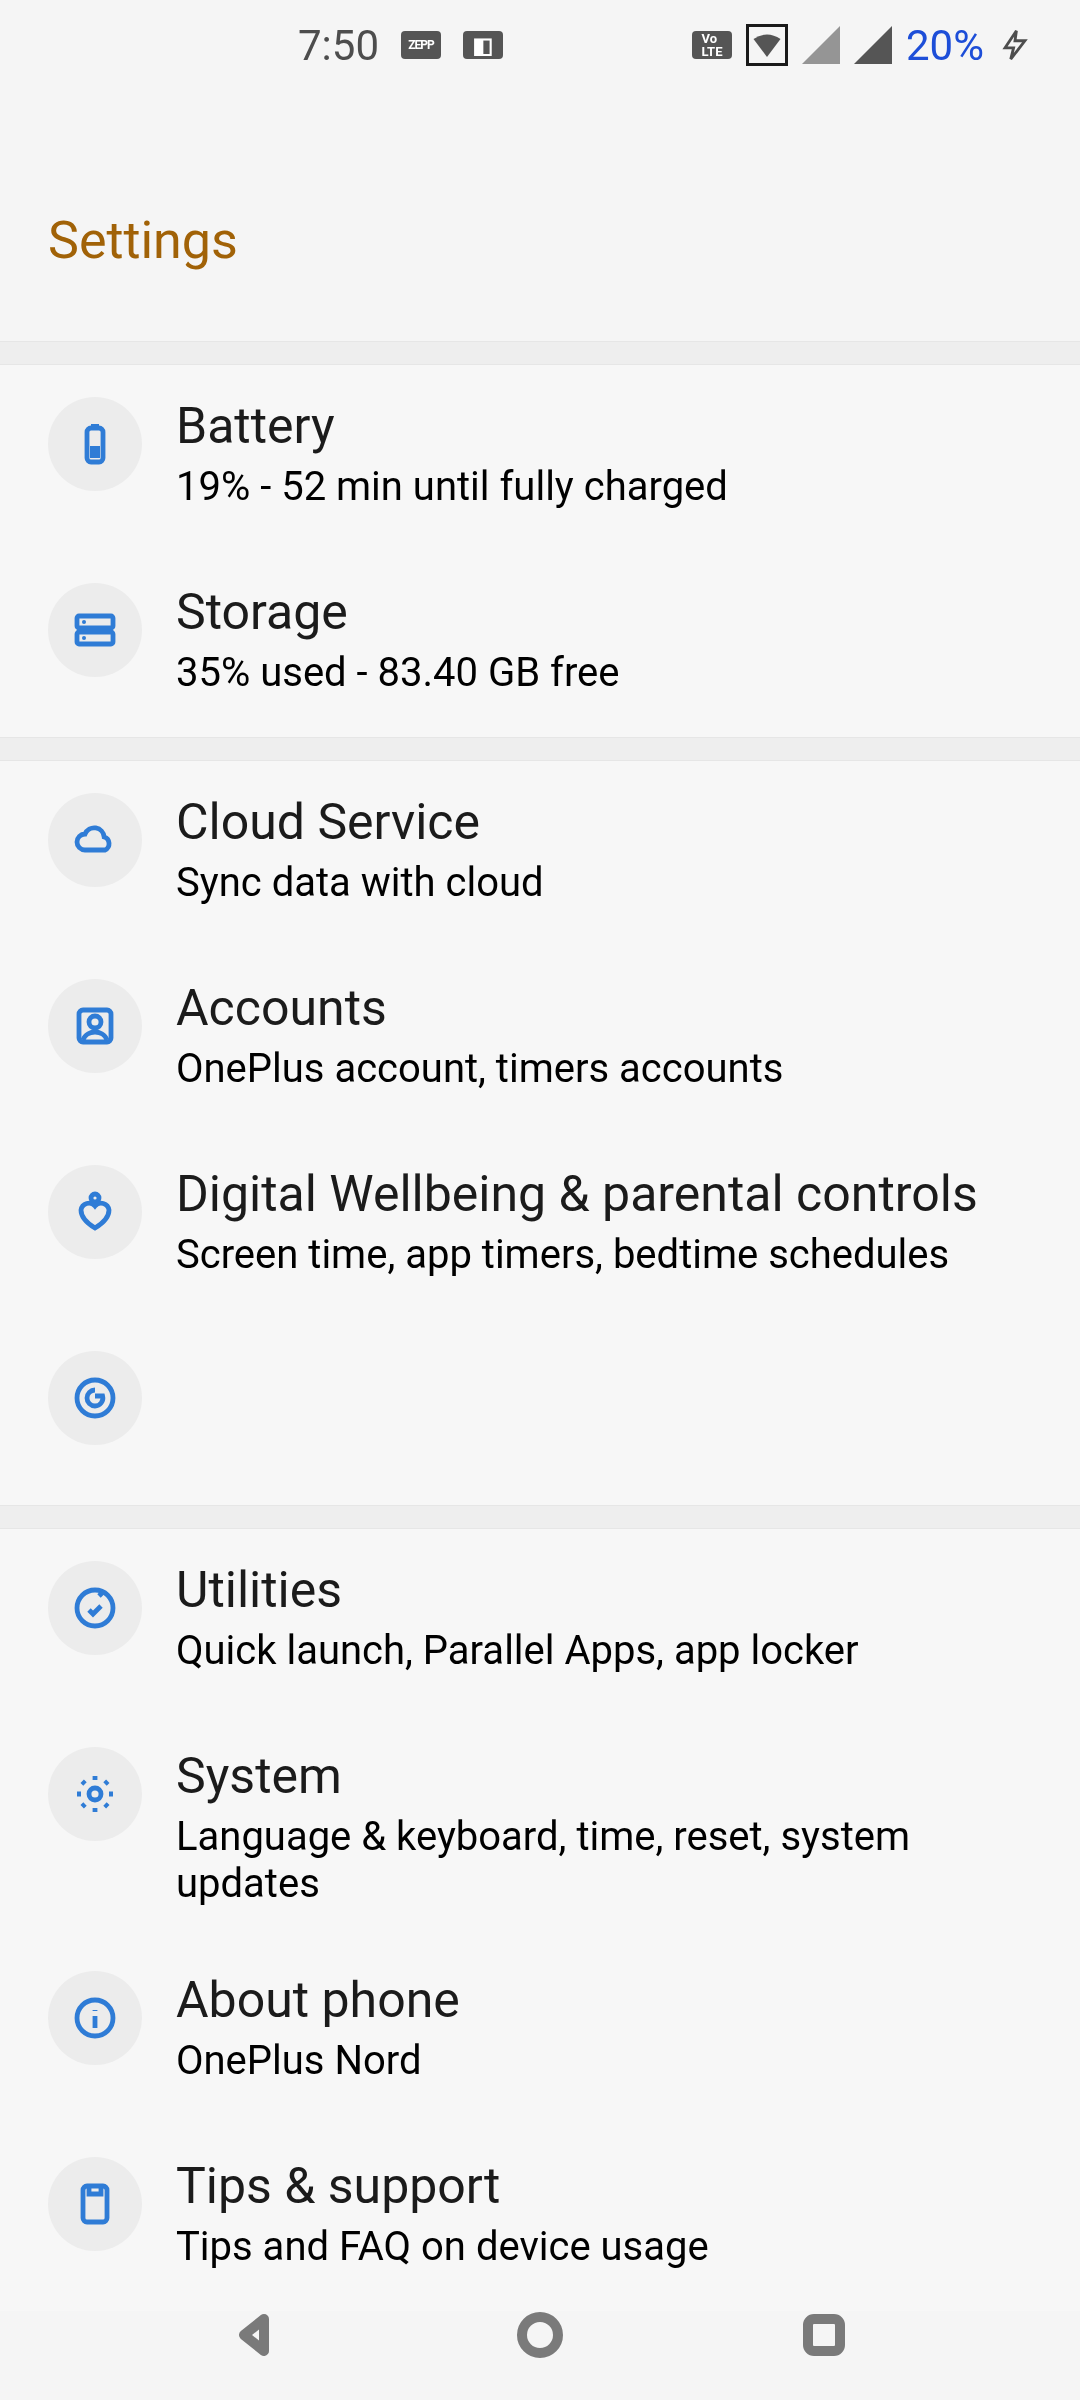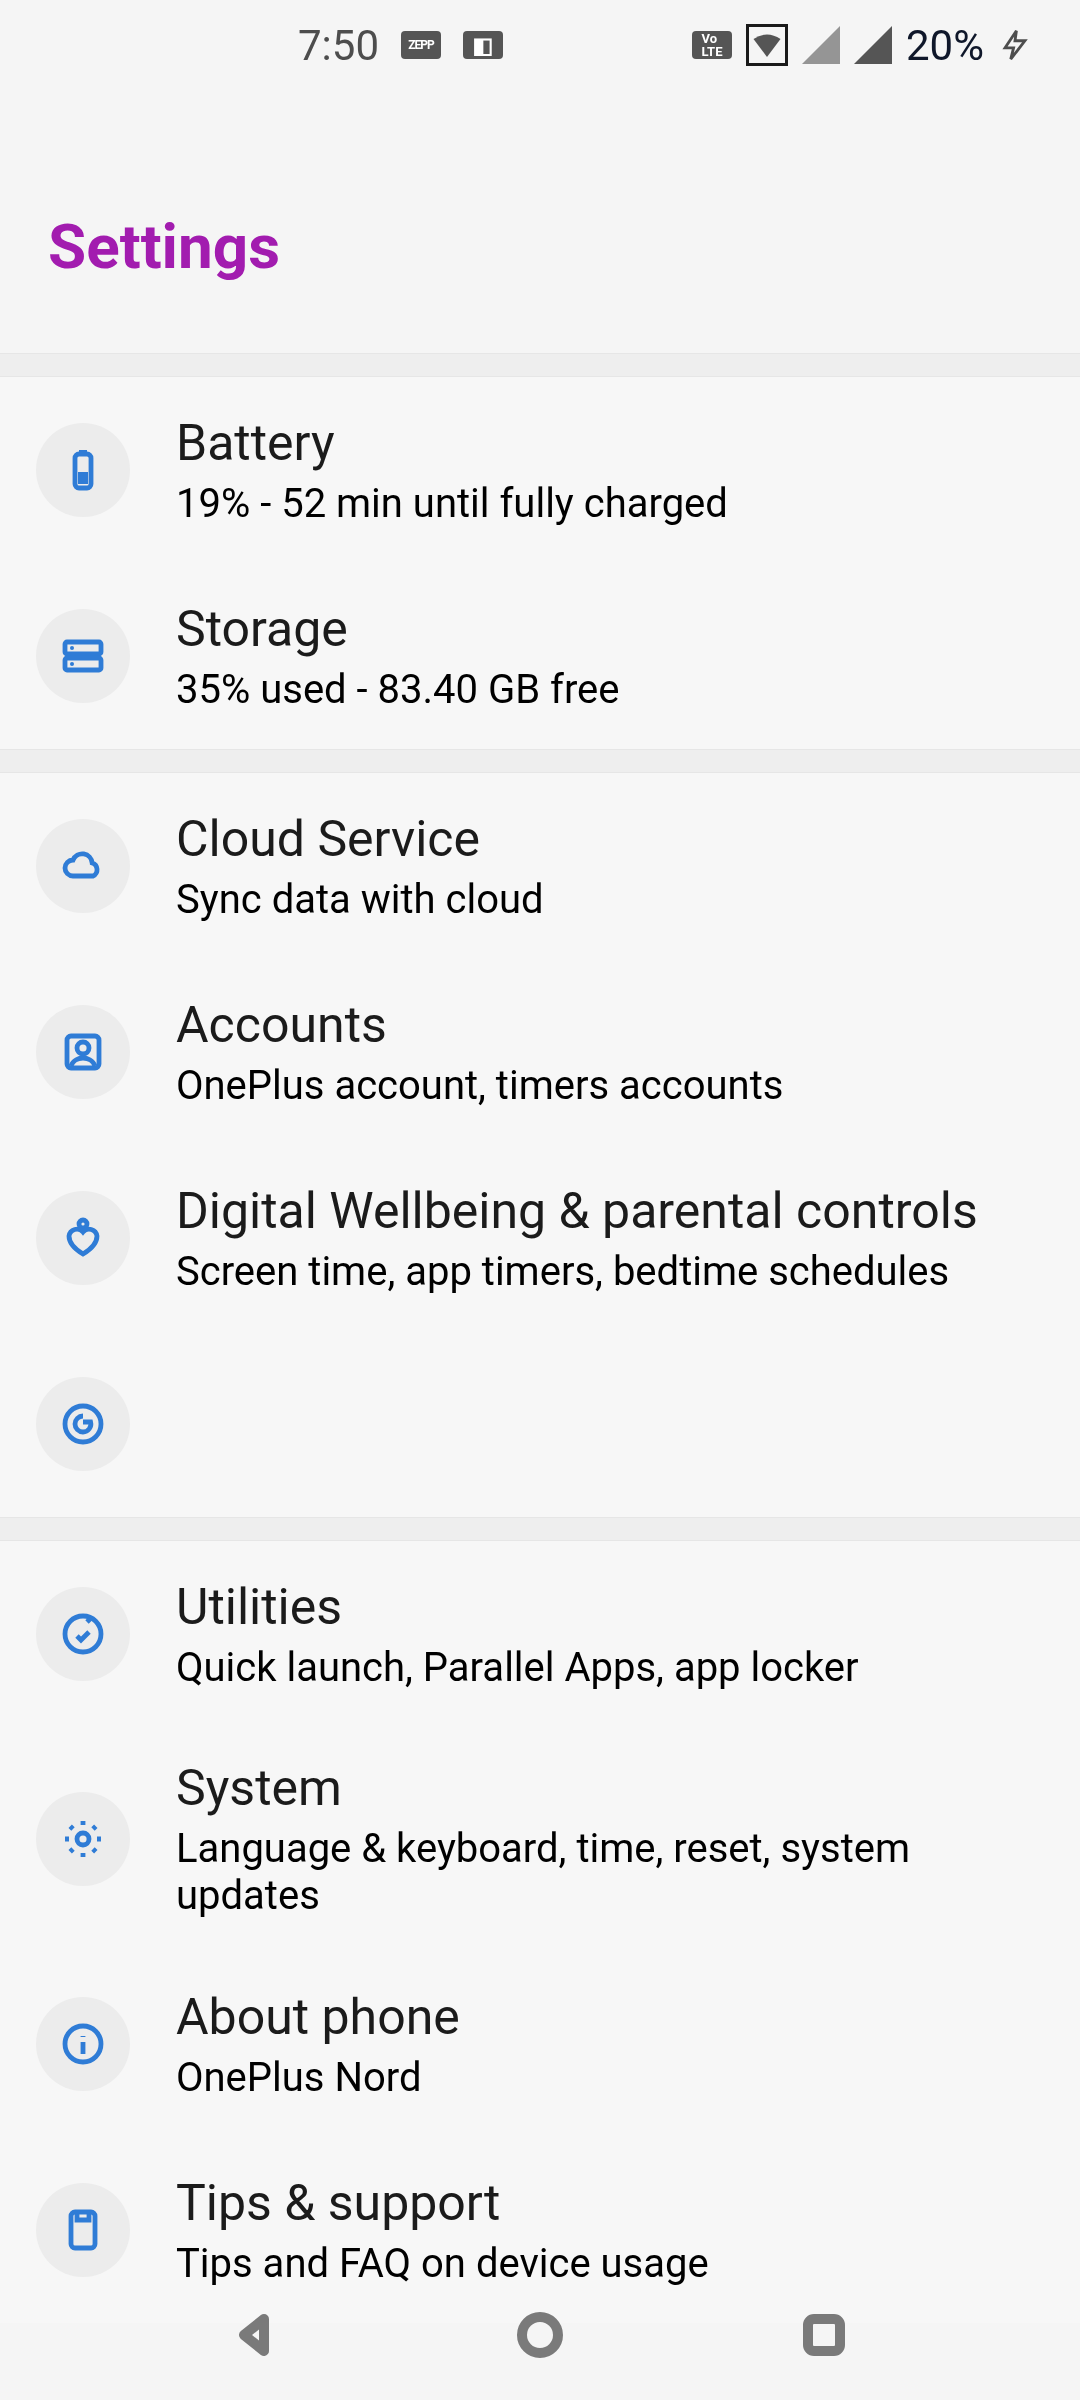--- a/index.html
+++ b/index.html
@@ -37,21 +37,21 @@
   }
   .sb-icon-box {
     width: 40px; height: 28px;
     background: #555;
     color: #fff;
     display: flex; align-items: center; justify-content: center;
     border-radius: 4px;
     font-size: 16px;
     font-weight: bold;
   }
-  .sb-pct { font-size: 42px; color: #0f172a; }
+  .sb-pct { font-size: 42px; color: #1d4ed8; }
   .sb-bolt { font-size: 42px; color: #4d4d4d; }
   .wifi-tri, .sig-tri {
     width: 0; height: 0;
     border-style: solid;
   }
   .wifi-tri {
     width:42px; height:42px;
   }
   .sig-tri {
     border-width: 0 0 38px 38px;
@@ -60,40 +60,39 @@
   .sig-tri.weak {
     border-color: transparent transparent #555 transparent;
     opacity:.6;
   }
 
   
   .page-header {
     padding: 120px 48px 70px 48px;
   }
   .page-header h1 {
-    font-size: 62px;
-    font-weight: 700;
-    color: #a21caf;
+    font-size: 52px;
+    font-weight: 400;
+    color: #a16207;
   }
 
   
   .section-gap {
     height: 24px;
     background: #eeeeee;
     border-top: 1px solid #e6e6e6;
     border-bottom: 1px solid #e6e6e6;
   }
   .section { background: #f7f7f7; }
 
   
   .row {
     display: flex;
-    align-items: center;
-    padding: 32px 36px;
-    gap: 46px;
+    padding: 32px 48px;
+    gap: 34px;
     min-height: 186px;
   }
   .row .circle {
     width: 94px; height: 94px;
     border-radius: 50%;
     background: #ececec;
     display: flex; align-items: center; justify-content: center;
     flex-shrink: 0;
   }
   .row .txt { display: flex; flex-direction: column; gap: 8px; }

